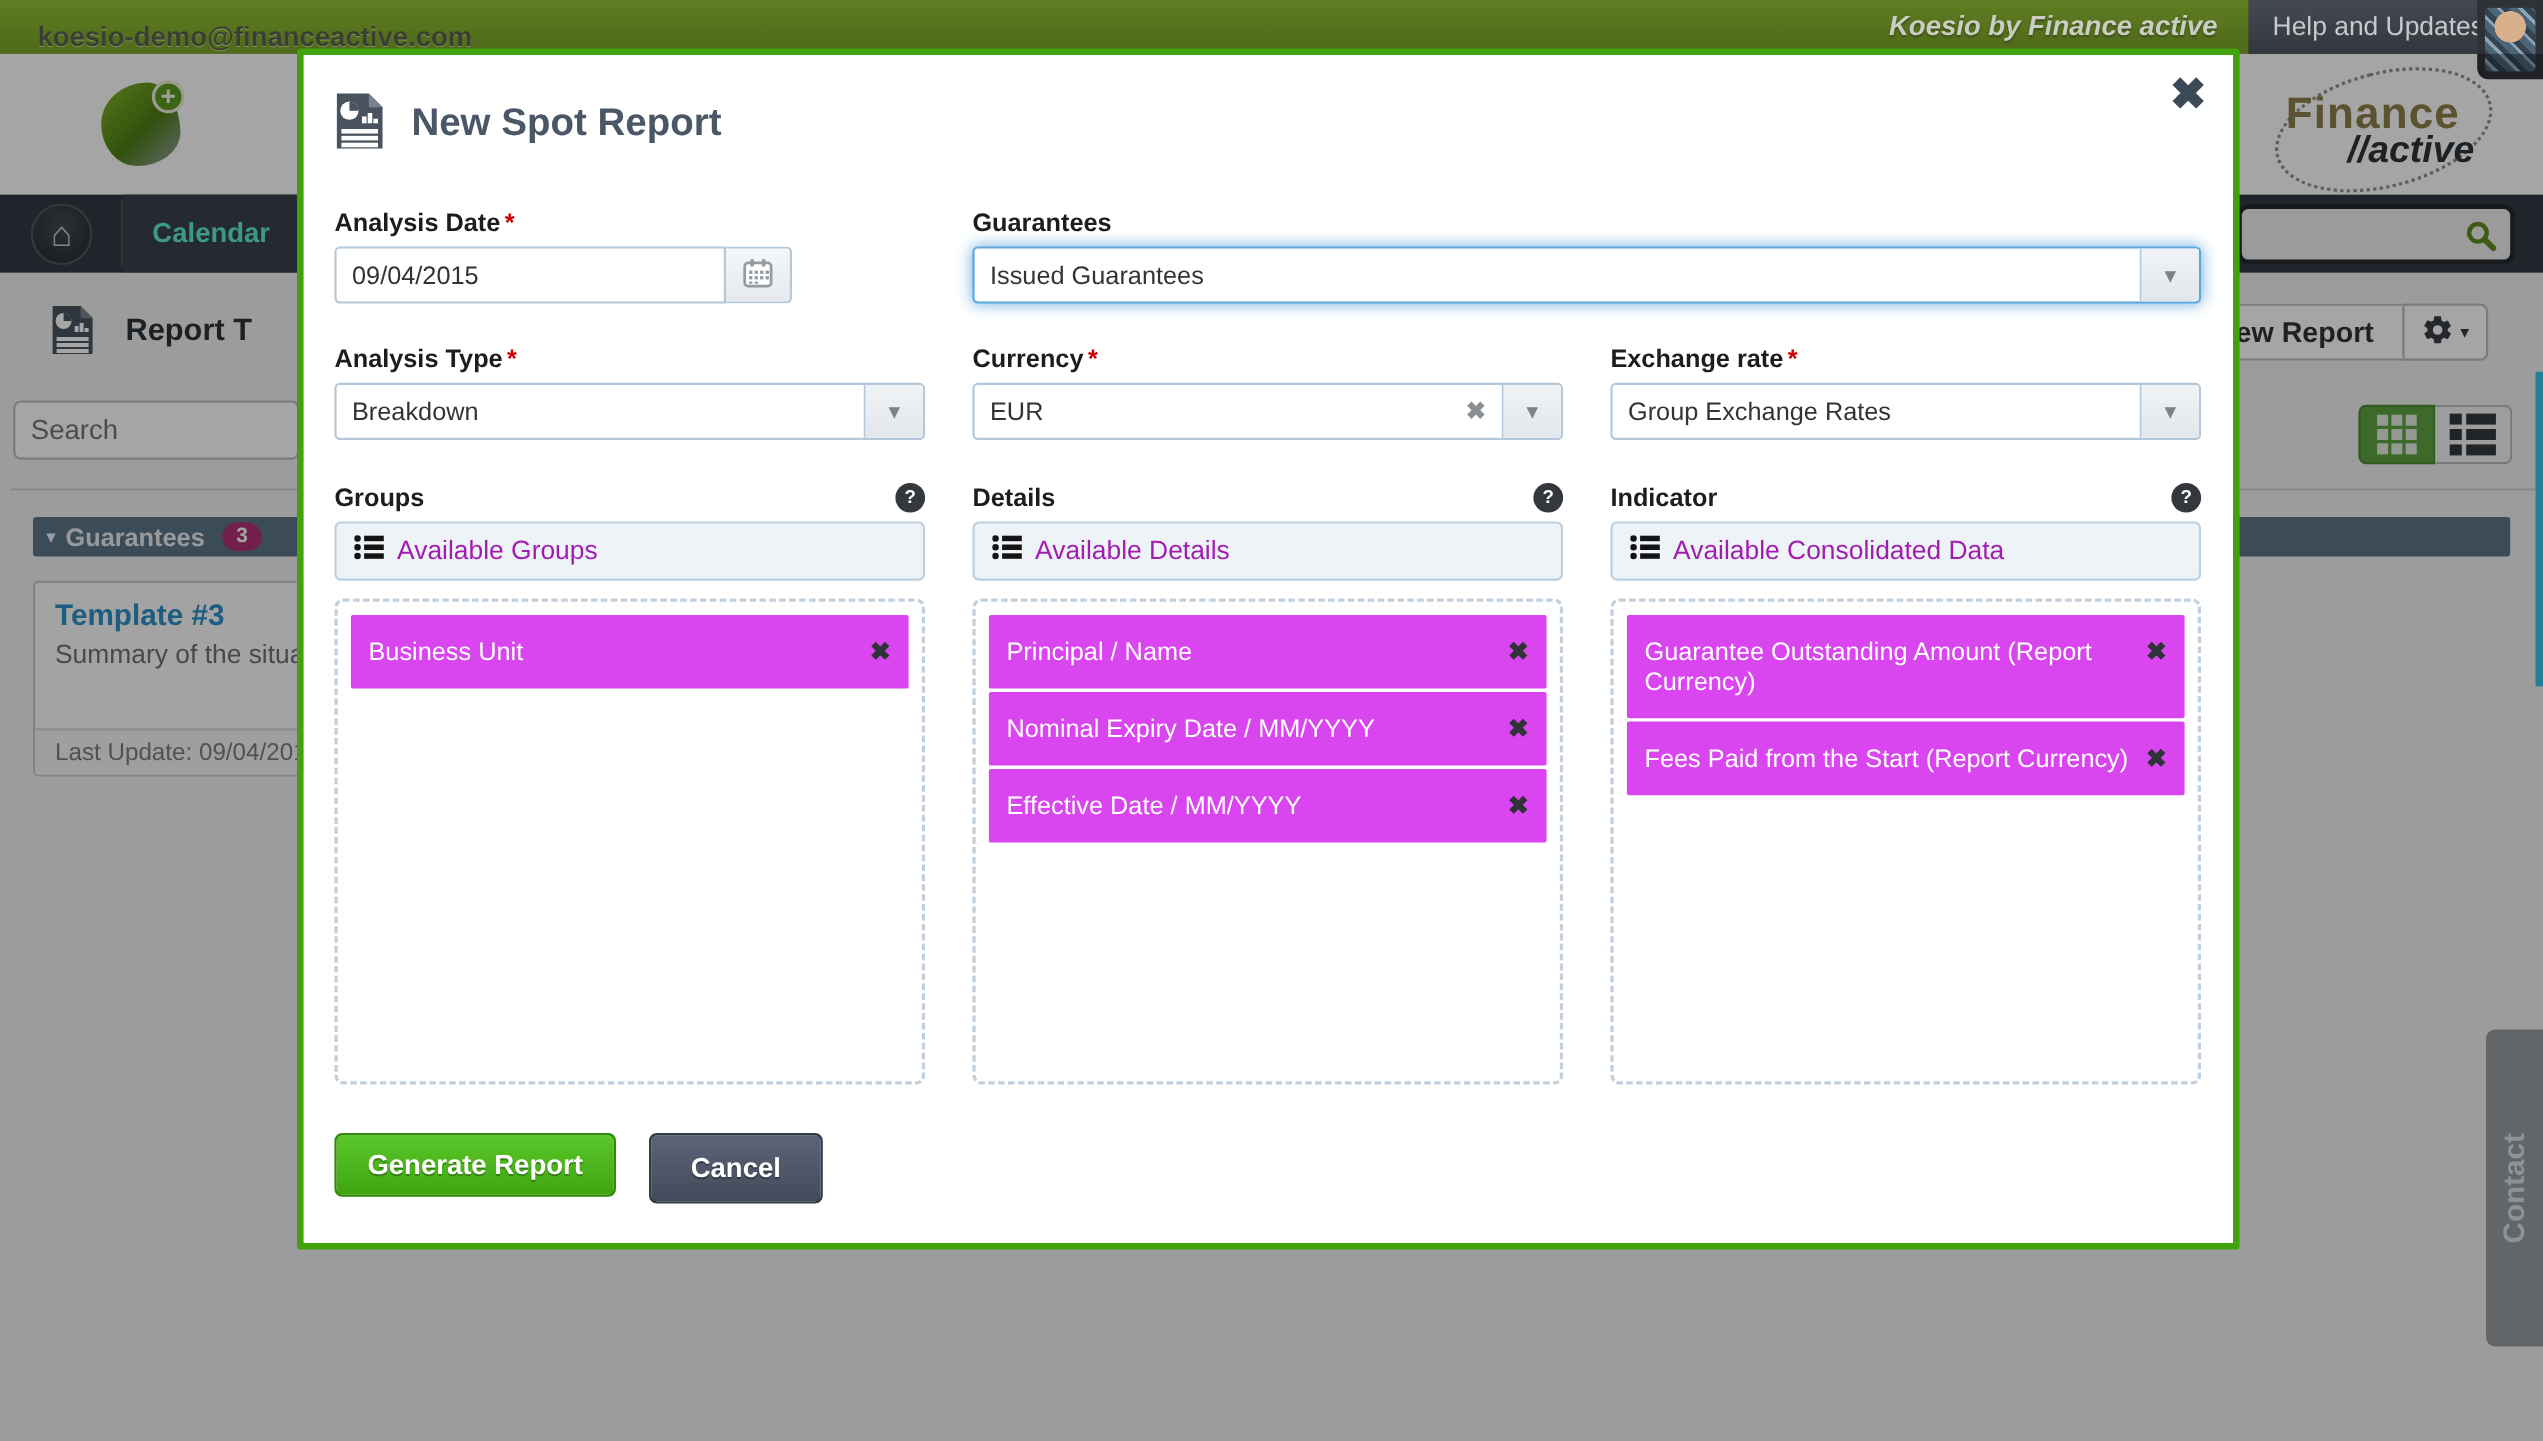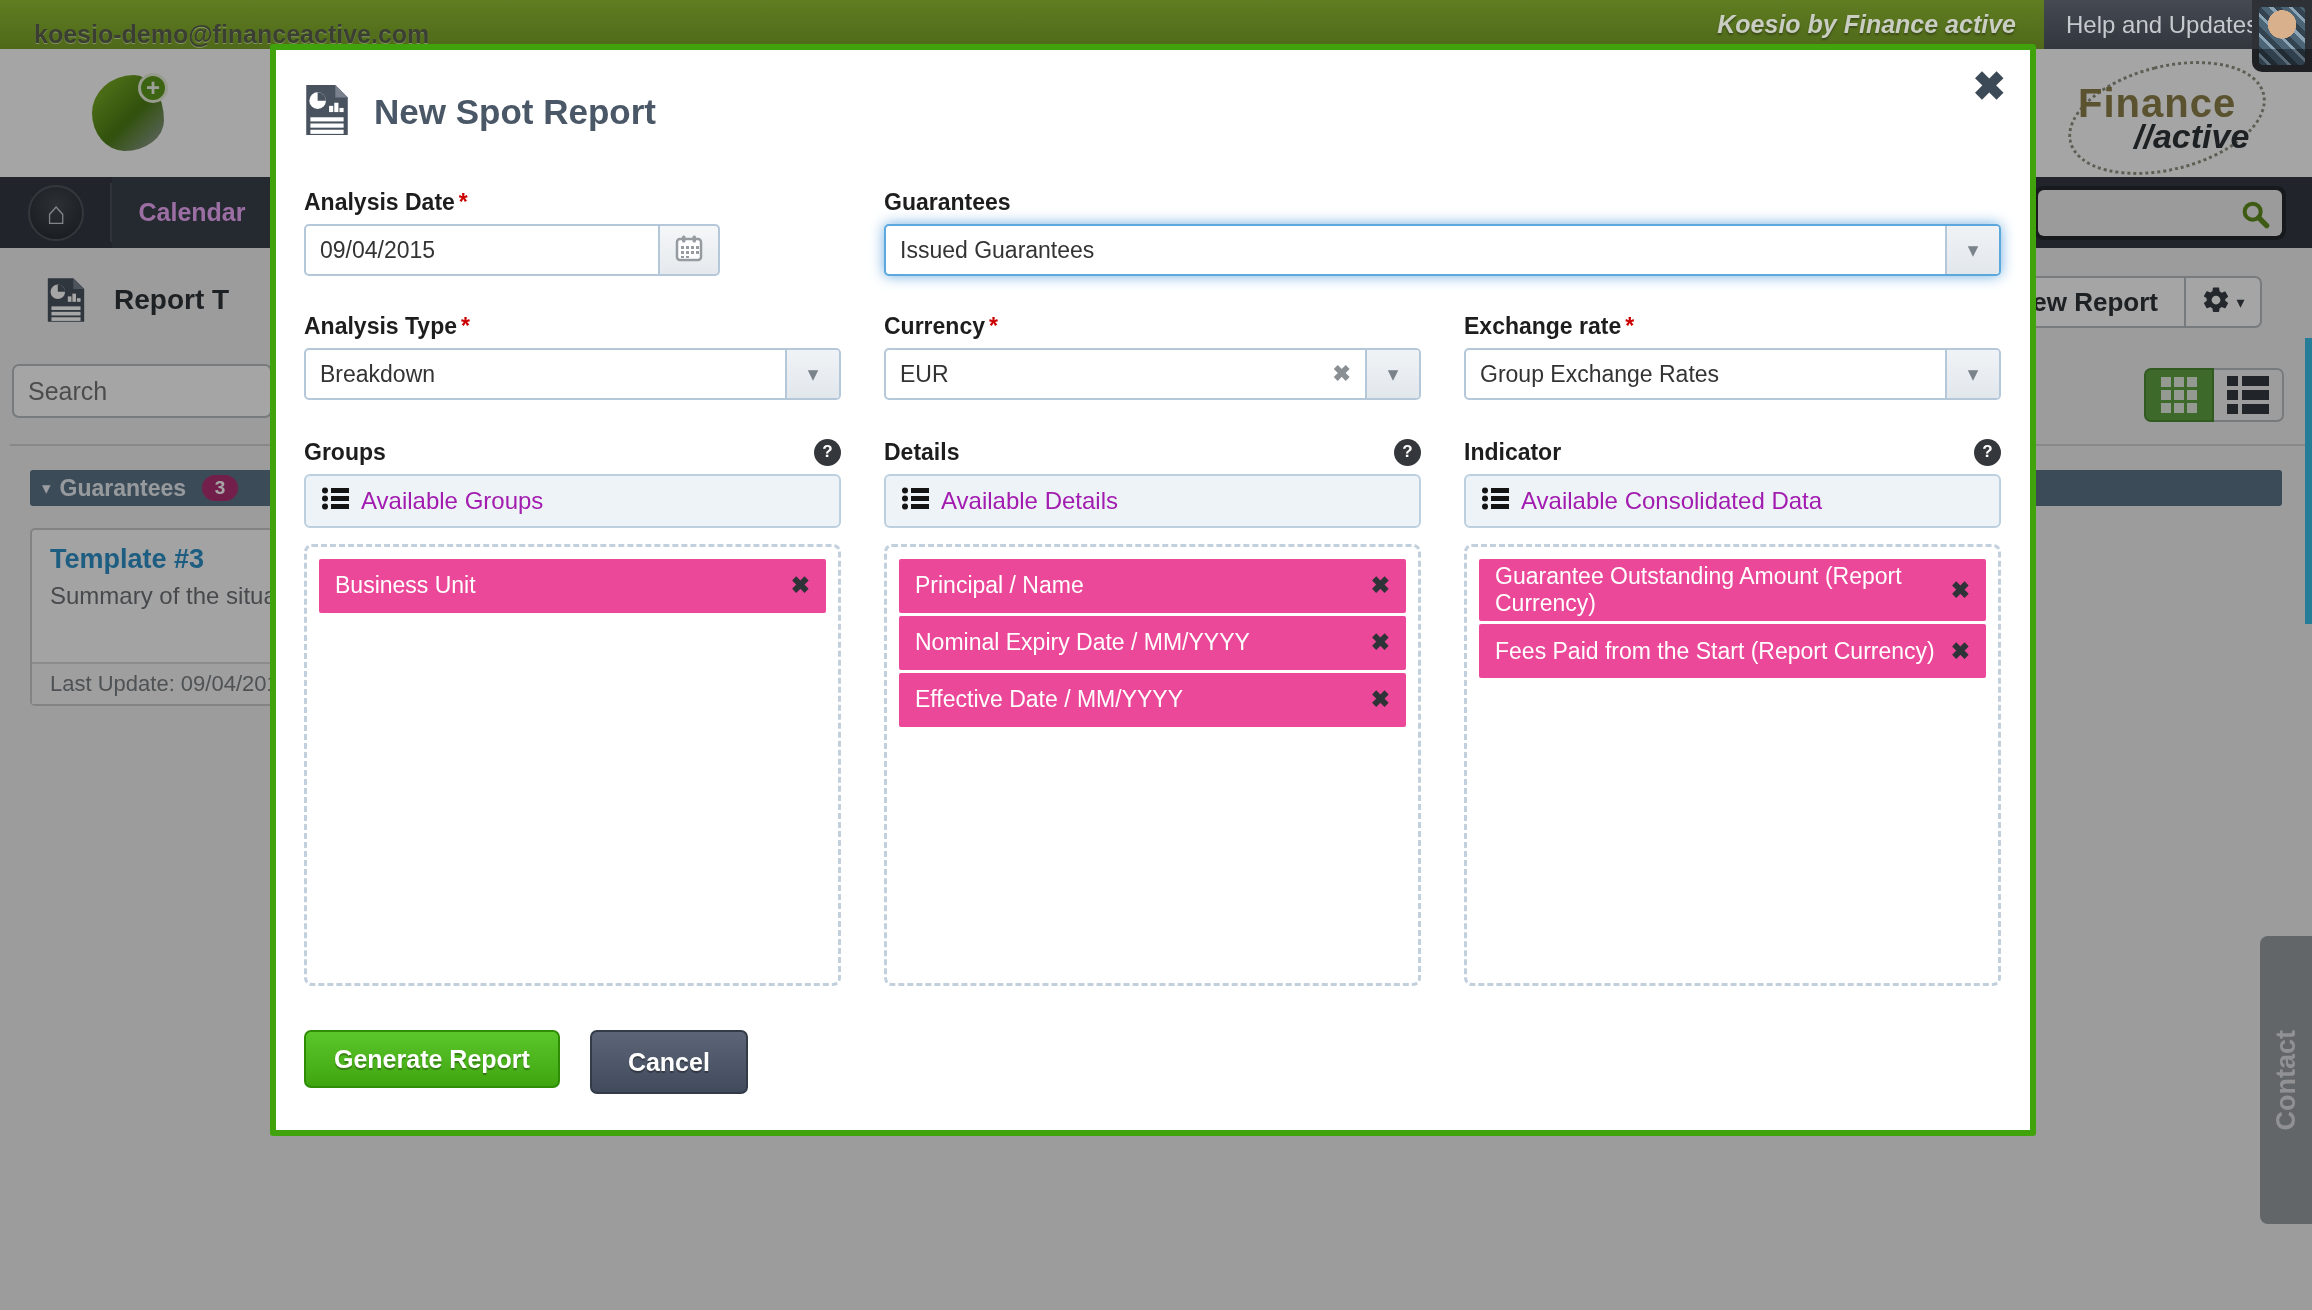--- a/index.html
+++ b/index.html
@@ -39,21 +39,21 @@
     border:3px dotted #6b6f5a; border-radius:50%; transform:rotate(-14deg); opacity:.75; }
   .fa-line1 { position:absolute; left:4px; top:10px; font-size:40px; font-weight:bold; color:#8d8049; letter-spacing:1px; }
   .fa-line2 { position:absolute; left:60px; top:46px; font-size:34px; font-weight:bold; font-style:italic; color:#2e3338; }
 
   .navbar { position:absolute; left:0; top:177px; width:2312px; height:71px; background:#343a42; }
   .home-btn { position:absolute; left:28px; top:8px; width:56px; height:56px; border-radius:50%;
     background:radial-gradient(circle at 50% 35%, #444b53, #23272c); border:2px solid #51575f;
     color:#c7ccd1; font-size:32px; display:flex; align-items:center; justify-content:center; }
   .nav-divider { position:absolute; left:110px; top:6px; width:2px; height:59px; background:#4a5057; }
   .nav-tab { position:absolute; left:112px; top:0; width:160px; height:71px; display:flex; align-items:center;
-    justify-content:center; font-size:25px; font-weight:bold; color:#f0abfc; background:#3a414a; }
+    justify-content:center; font-size:25px; font-weight:bold; color:#5eead4; background:#3a414a; }
   .nav-search-well { position:absolute; right:26px; top:9px; width:252px; height:54px; background:#24282d;
     border-radius:9px; padding:4px; }
   .nav-search { width:100%; height:100%; border:none; border-radius:6px; background:#efefef; outline:none;
     font-size:22px; padding:0 44px 0 12px; }
   .nav-search-icon { position:absolute; right:14px; top:13px; }
 
   .content { position:absolute; left:0; top:248px; width:2312px; height:1062px; background:#f0f0f0; }
   .page-icon { position:absolute; left:46px; top:28px; }
   .page-title { position:absolute; left:114px; top:36px; font-size:28px; color:#2f3338; }
   .newreport-group { position:absolute; right:50px; top:28px; display:flex; height:52px; }
@@ -129,21 +129,21 @@
   .span2 { grid-column:2 / span 2; }
 
   .col-head { display:flex; align-items:center; justify-content:space-between; height:28px; margin-bottom:8px; }
   .col-label { font-size:23px; font-weight:bold; color:#1d1d1d; }
   .help-icon { width:27px; height:27px; border-radius:50%; background:#34383d; color:#fff; font-size:17px;
     font-weight:bold; display:flex; align-items:center; justify-content:center; }
   .avail-btn { height:54px; width:100%; background:#eef3f8; border:2px solid #bcd0e0; border-radius:6px;
     display:flex; align-items:center; padding-left:16px; gap:12px; font-size:24px; color:#a21caf; margin-bottom:16px; }
   .drop-zone { height:442px; border:3px dashed #c2d0dd; border-radius:8px; padding:12px;
     display:flex; flex-direction:column; gap:3px; background:#fff; }
-  .chip { background:#ec4899; color:#fff; font-size:23px; display:flex; align-items:center; padding:4px 16px;
+  .chip { background:#d946ef; color:#fff; font-size:23px; display:flex; padding:20px 16px;
     min-height:54px; border-radius:2px; line-height:1.18; }
   .chip-label { max-width:440px; }
   .chip-x { margin-left:auto; color:#2e3338; font-size:23px; font-weight:bold; padding-left:12px; cursor:pointer; }
 
   .modal-actions { margin-top:44px; display:flex; gap:30px; }
   .btn-generate { height:58px; padding:0 28px; background:linear-gradient(#5bc62c,#3fa50f); border:2px solid #2f8d05;
     border-radius:7px; color:#fff; font-size:25px; font-weight:bold; text-shadow:0 2px 1px rgba(0,0,0,.3); cursor:pointer; }
   .btn-cancel { height:64px; padding:0 36px; background:linear-gradient(#5c6577,#414b5c); border:2px solid #333b49;
     border-radius:7px; color:#fff; font-size:25px; font-weight:bold; text-shadow:0 2px 1px rgba(0,0,0,.35); cursor:pointer; }
 </style>

